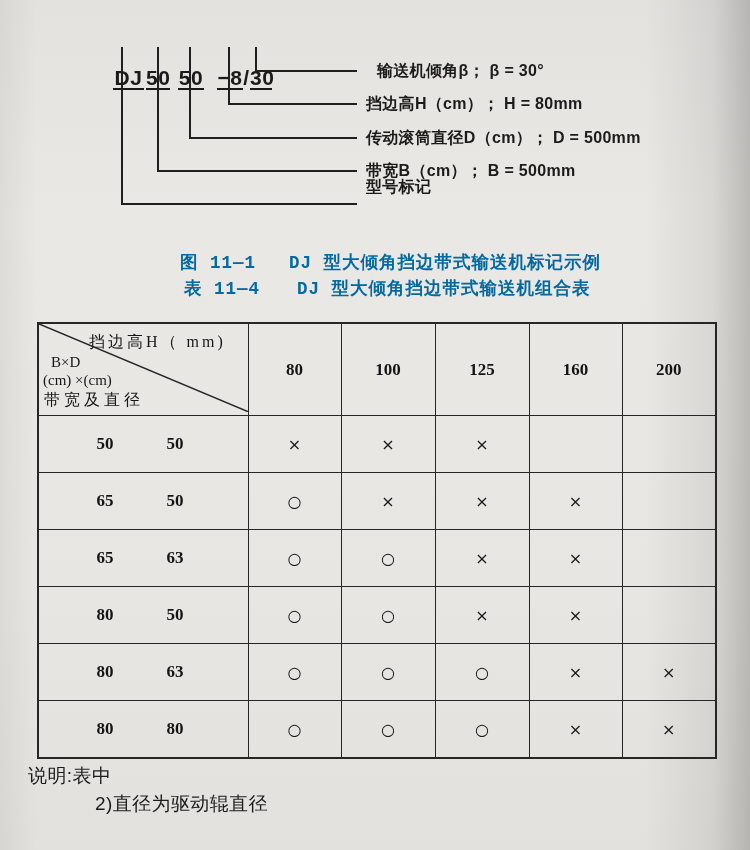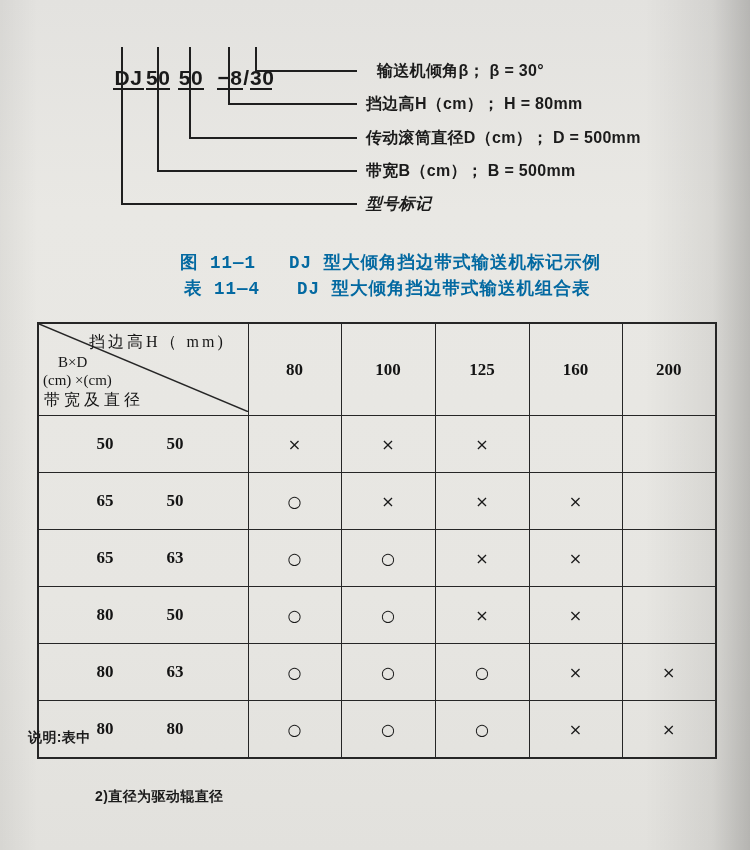--- a/index.html
+++ b/index.html
@@ -33,36 +33,36 @@
   table.combo{
     position:absolute;left:37px;top:322px;width:678px;height:437px;
     border-collapse:collapse;table-layout:fixed;
     font-family:"Liberation Serif","DejaVu Serif",serif;
     border:2.5px solid #262626;
   }
   table.combo td{border:1.6px solid #262626;padding:0;}
   td.corner{position:relative;}
   td.corner svg{position:absolute;left:0;top:0;}
   .c-top{position:absolute;top:8px;left:50px;font-size:16px;letter-spacing:3px;white-space:nowrap;color:#161616;}
-  .c-l1{position:absolute;top:30px;left:19px;font-size:15px;white-space:nowrap;color:#161616;}
+  .c-l1{position:absolute;top:30px;left:12px;font-size:15px;white-space:nowrap;color:#161616;}
   .c-l2{position:absolute;top:48px;left:4px;font-size:15px;white-space:nowrap;color:#161616;}
   .c-l3{position:absolute;top:66px;left:5px;font-size:16px;letter-spacing:4px;white-space:nowrap;color:#161616;}
   td.colhead{text-align:center;font-size:17px;font-weight:600;color:#141414;}
   td.bd-cell{vertical-align:middle;}
   .bd-wrap{display:flex;padding-left:31px;}
   .bd-wrap span{width:70px;text-align:center;font-size:17px;font-weight:600;color:#141414;}
   td.mark-cell{
     text-align:center;vertical-align:middle;
     font-family:"DejaVu Sans","Liberation Sans",sans-serif;
     font-size:16px;color:#1a1a1a;
   }
   
-  .notes{position:absolute;left:28px;top:724px;font-size:14px;font-weight:700;color:#1b1b1b;line-height:27.5px;letter-spacing:0.4px;}
+  .notes{position:absolute;left:28px;top:762px;font-size:19px;font-weight:400;color:#1b1b1b;line-height:27.5px;letter-spacing:0.4px;}
   .notes .line1{display:flex;gap:9px;white-space:nowrap;}
-  .notes .indent{margin-left:67px;white-space:nowrap;margin-top:31px;}
+  .notes .indent{margin-left:67px;white-space:nowrap;}
 </style>
 </head>
 <body>
 
 <div>
   <span class="model-part underlined" style="left:113px;width:31px;">DJ</span>
   <span class="model-part underlined" style="left:146px;width:24px;">50</span>
   <span class="model-part underlined" style="left:178px;width:26px;">50</span>
   <span class="model-part underlined" style="left:217px;width:26px;">−8</span>
   <span class="model-part" style="left:242px;width:9px;">/</span>
@@ -71,21 +71,21 @@
   <div class="conn" style="left:255px;top:47px;width:100px;height:23px;"></div>
   <div class="conn" style="left:228px;top:47px;width:127px;height:56px;"></div>
   <div class="conn" style="left:189px;top:47px;width:166px;height:90px;"></div>
   <div class="conn" style="left:157px;top:47px;width:198px;height:123px;"></div>
   <div class="conn" style="left:121px;top:47px;width:234px;height:156px;"></div>
 
   <span class="dlabel" style="top:61px;margin-left:11px;">输送机倾角β； β = 30°</span>
   <span class="dlabel" style="top:94px;">挡边高H（cm）； H = 80mm</span>
   <span class="dlabel" style="top:128px;">传动滚筒直径D（cm）； D = 500mm</span>
   <span class="dlabel" style="top:161px;">带宽B（cm）； B = 500mm</span>
-  <span class="dlabel" style="top:194px;font-style:italic;">型号标记</span>
+  <span class="dlabel" style="top:177px;">型号标记</span>
 </div>
 
 <div class="caption-row" style="left:180px;top:250px;gap:33px;">
   <span>图 11—1</span>
   <span>DJ 型大倾角挡边带式输送机标记示例</span>
 </div>
 <div class="caption-row" style="left:184px;top:276px;gap:37px;">
   <span>表 11—4</span>
   <span>DJ 型大倾角挡边带式输送机组合表</span>
 </div>

